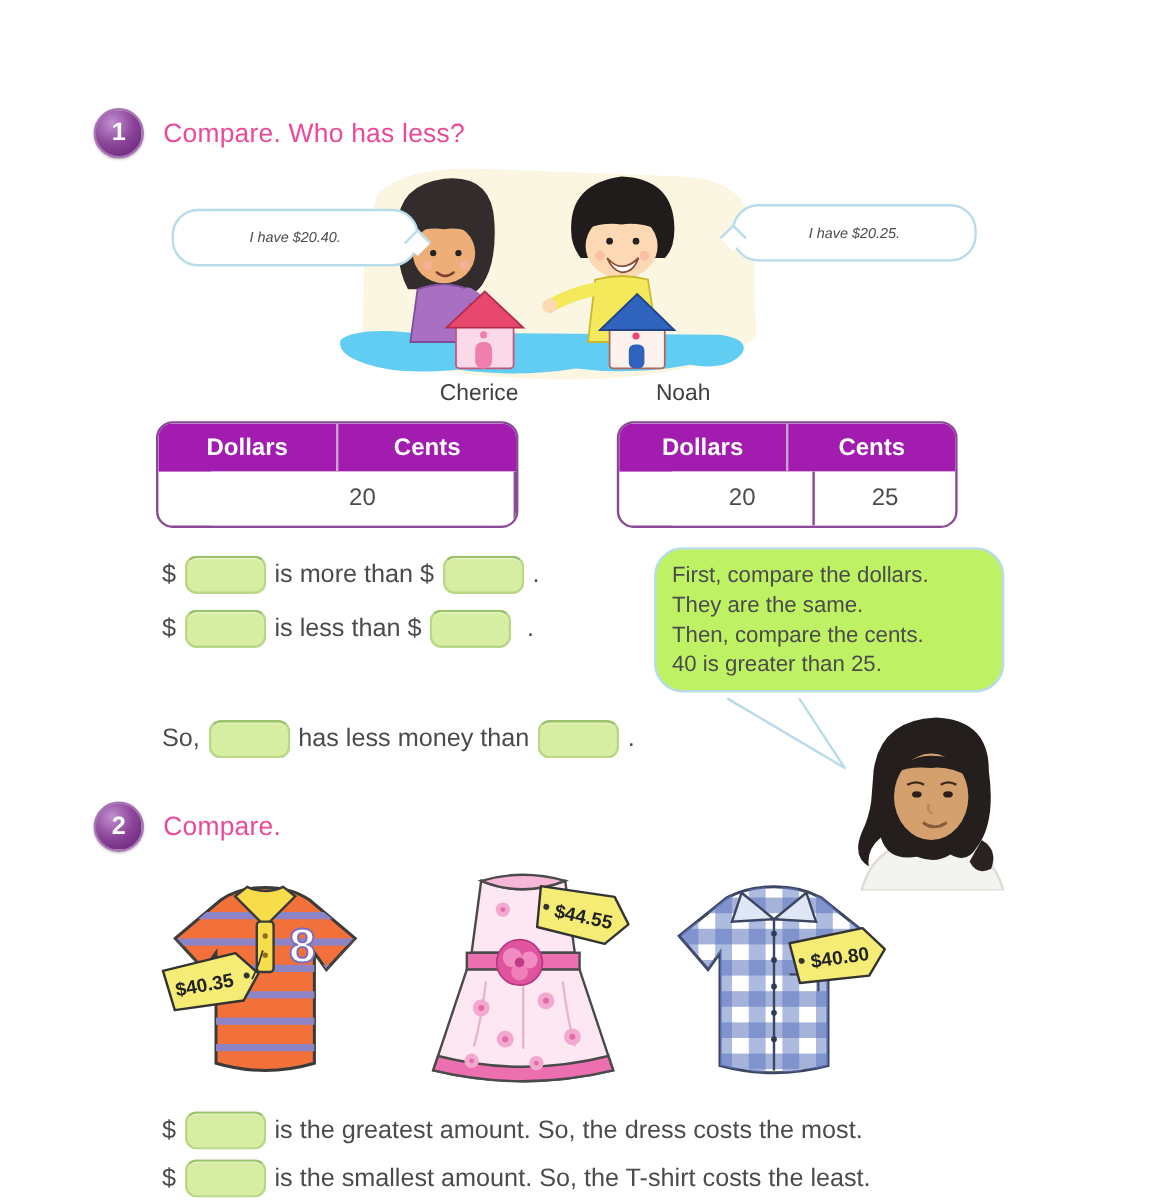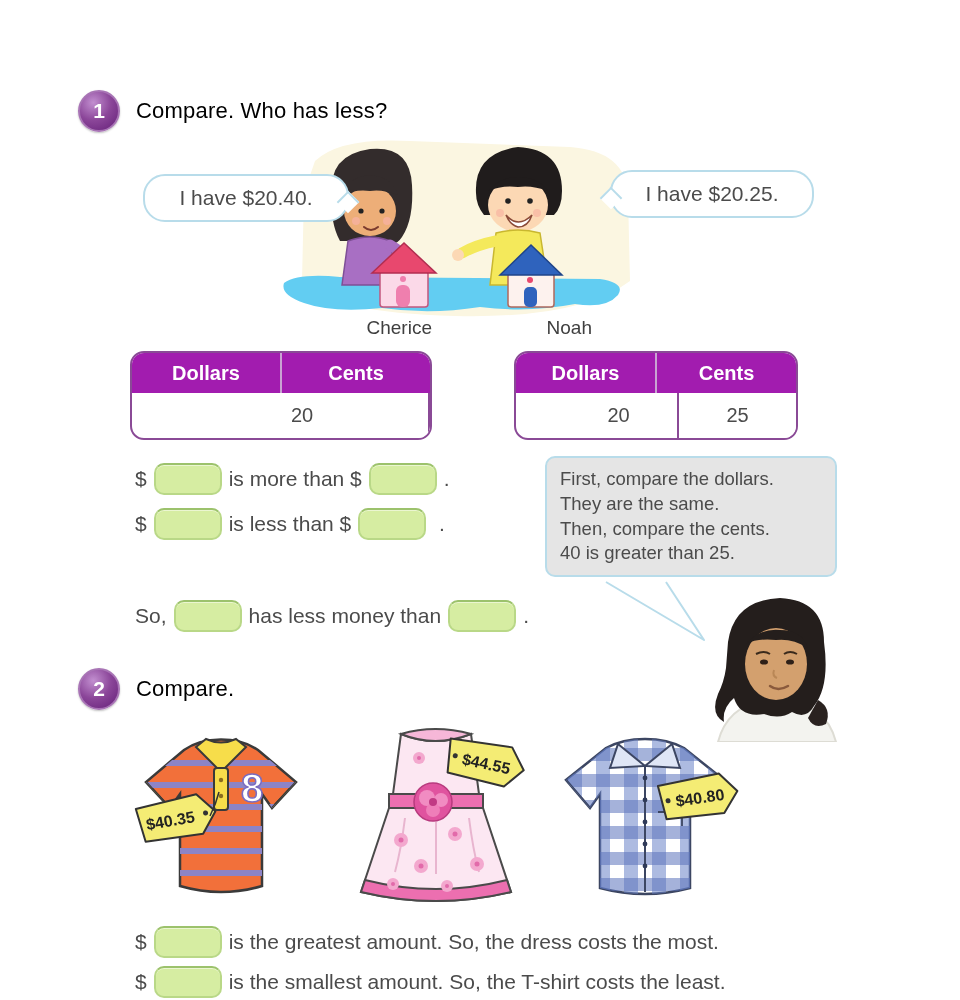--- a/index.html
+++ b/index.html
@@ -10,26 +10,26 @@
   }
   
   .badge{
     position:absolute;width:38px;height:38px;border-radius:50%;
     background:radial-gradient(circle at 35% 28%, #c28fd0 0%, #8b4699 48%, #641f78 100%);
     border:2px solid #a874b5;
     color:#fff;font-weight:bold;font-size:21px;
     display:flex;align-items:center;justify-content:center;
     box-shadow:0 1px 2px rgba(0,0,0,.25);
   }
-  .prompt{position:absolute;font-size:22px;color:#000000;letter-spacing:.2px;}
+  .prompt{position:absolute;font-size:22px;color:#ec4899;letter-spacing:.2px;}
   
   .speech{
     position:absolute;background:#fff;border:2px solid #b8dcea;border-radius:22px;
     display:flex;align-items:center;justify-content:center;
-    font-size:21px;color:#4b4b4b;z-index:3;
+    font-size:12px;color:#4b4b4b;z-index:3;font-style:italic;
   }
   .speech .tail{
     position:absolute;width:14px;height:14px;background:#fff;top:18px;
   }
   .tail-right{right:-9px;transform:rotate(-45deg);border-top:2px solid #b8dcea;border-right:2px solid #b8dcea;}
   .tail-left{left:-9px;transform:rotate(45deg);border-top:2px solid #b8dcea;border-left:2px solid #b8dcea;}
   
   .money-table{
     position:absolute;border:2px solid #8a4a96;border-radius:14px;overflow:hidden;background:#fff;
   }
@@ -51,21 +51,21 @@
     font-size:21px;color:#4b4b4b;white-space:pre;
   }
   .blank{
     display:inline-block;width:64px;height:28px;border-radius:10px;
     background:#d6eda2;
     border:2px solid #b9d887;border-top-color:#9cc26c;
     margin:0 7px;box-shadow:inset 0 1px 0 rgba(255,255,255,.5);
   }
   
   .hint{
-    position:absolute;background:#e5e5e5;border:2px solid #b8dcea;border-radius:10px;
+    position:absolute;background:#bef264;border:2px solid #b8dcea;border-radius:24px;
     padding:9px 13px;font-size:18.5px;line-height:1.34;color:#4b4b4b;z-index:2;
   }
   .hint-tail{position:absolute;z-index:4;}
   .photo{position:absolute;z-index:1;}
   .illus{position:absolute;}
   .name-label{position:absolute;font-size:19px;color:#3f3f3f;text-align:right;}
 </style>
 </head>
 <body>
 

